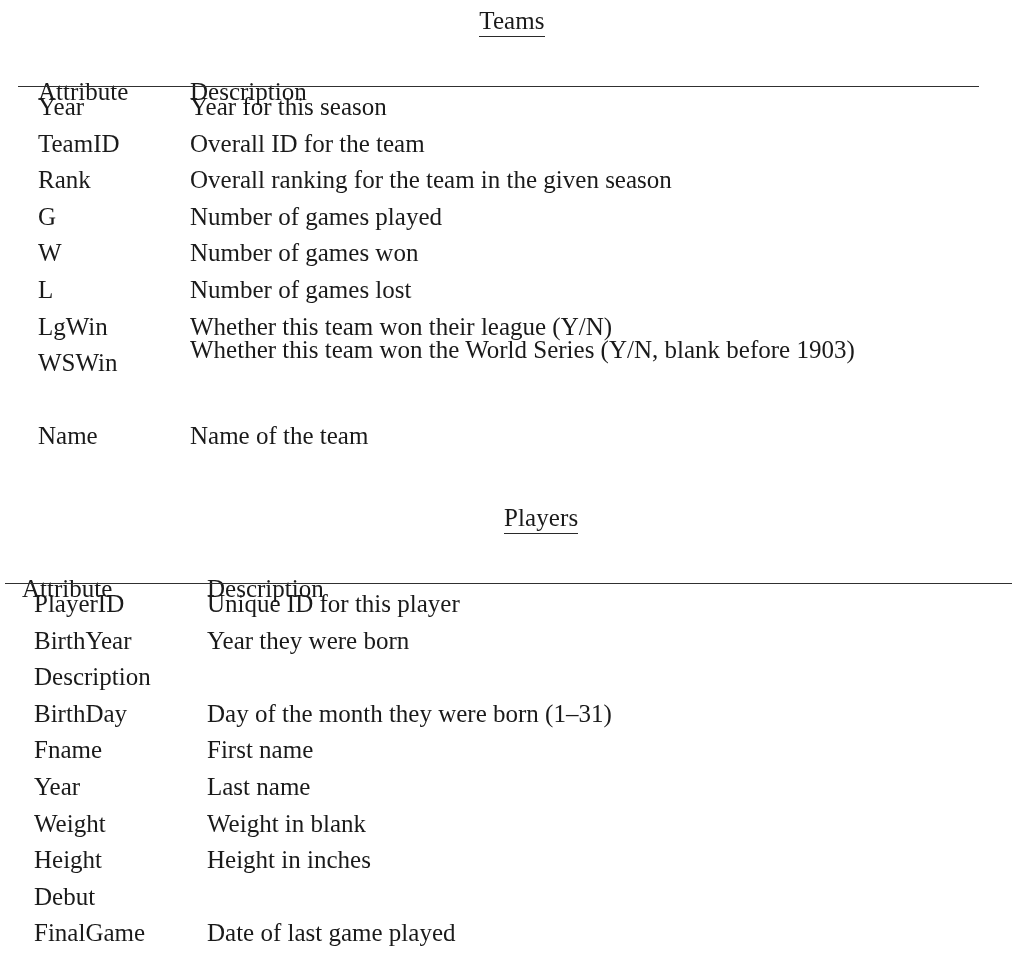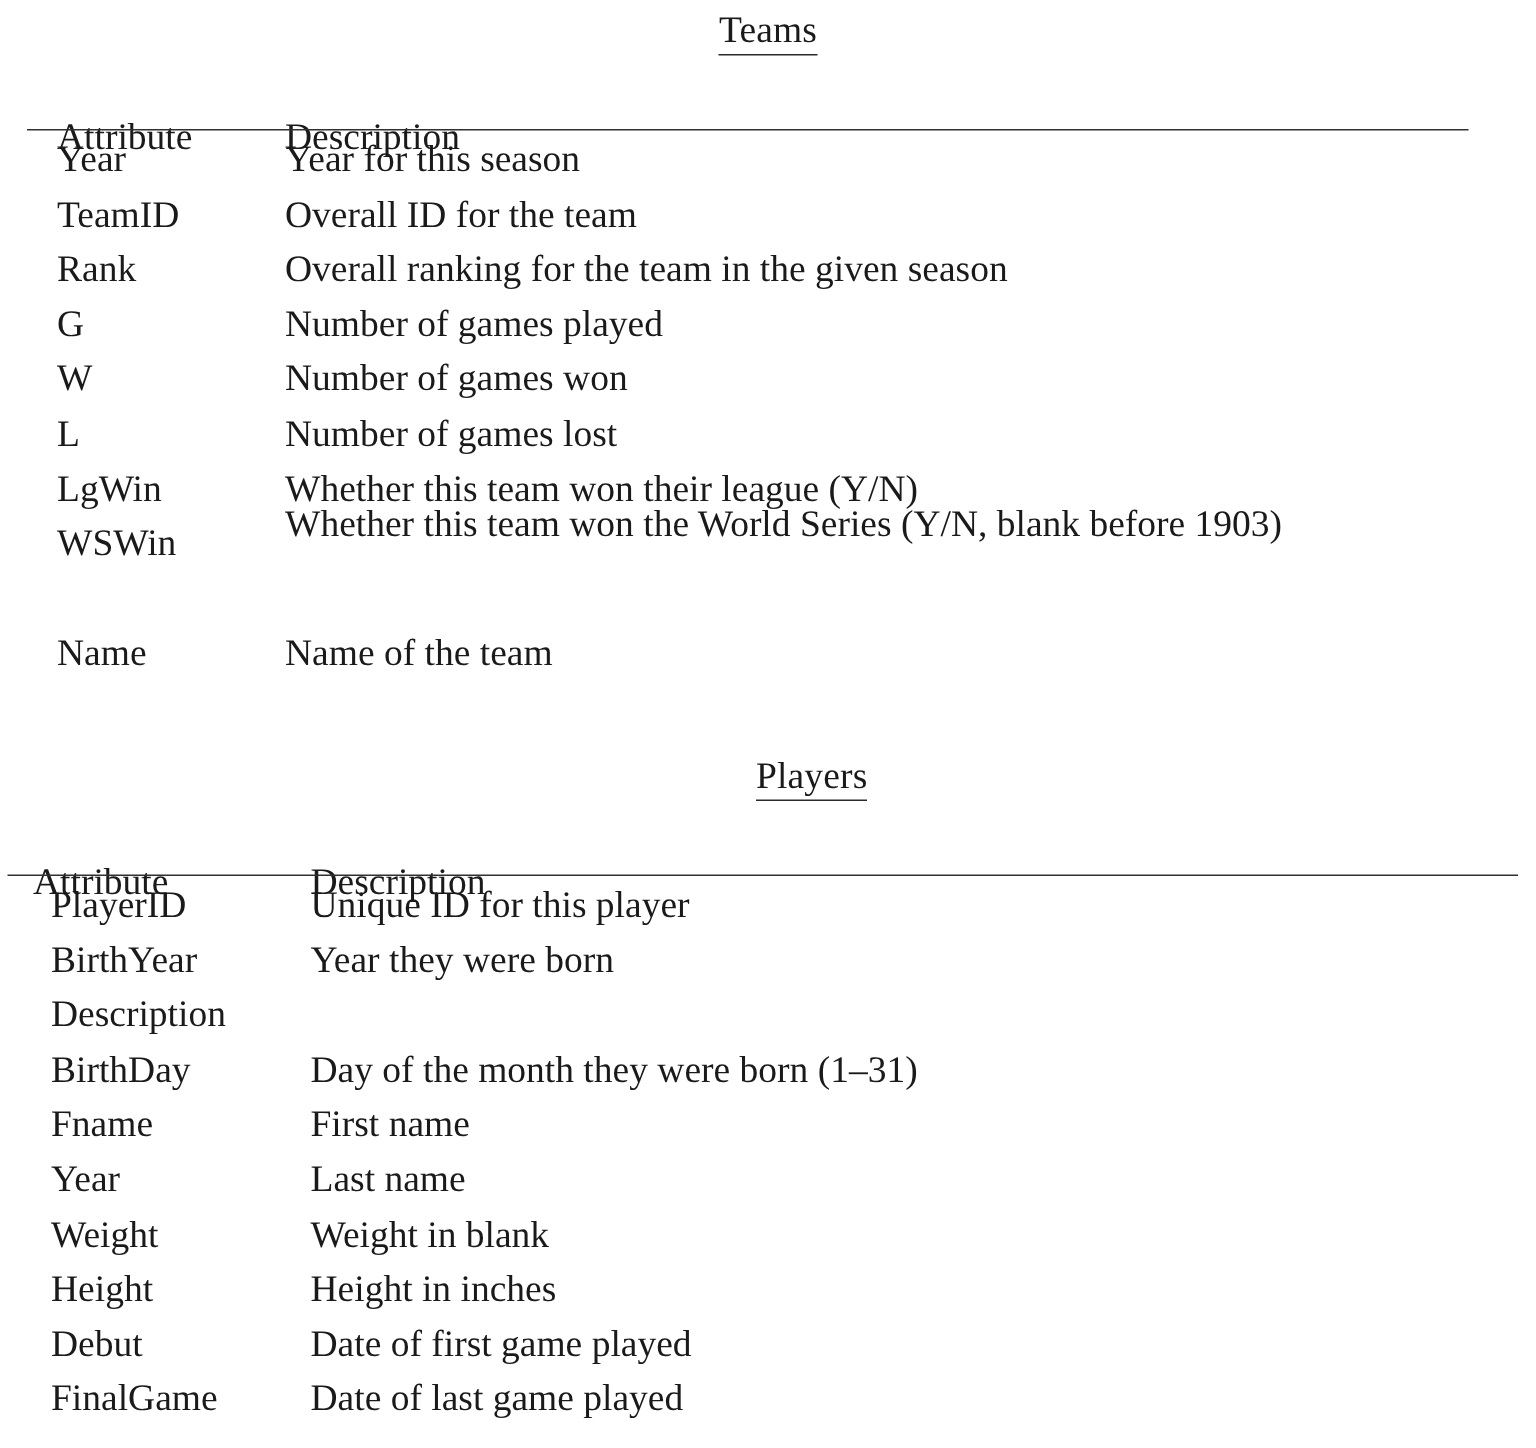--- a/index.html
+++ b/index.html
@@ -223,21 +223,20 @@
         <span class="cell-desc">Weight in blank</span>
       </div>
 
       <div class="row" style="top:256.2px">
         <span class="cell-attr">Height</span>
         <span class="cell-desc">Height in inches</span>
       </div>
 
       <div class="row" style="top:292.8px">
         <span class="cell-attr">Debut</span>
-        <span class="cell-desc">Date of first game played</span>
       </div>
 
       <div class="row" style="top:329.4px">
         <span class="cell-attr">FinalGame</span>
         <span class="cell-desc">Date of last game played</span>
       </div>
 
     </div>
   </section>
 

